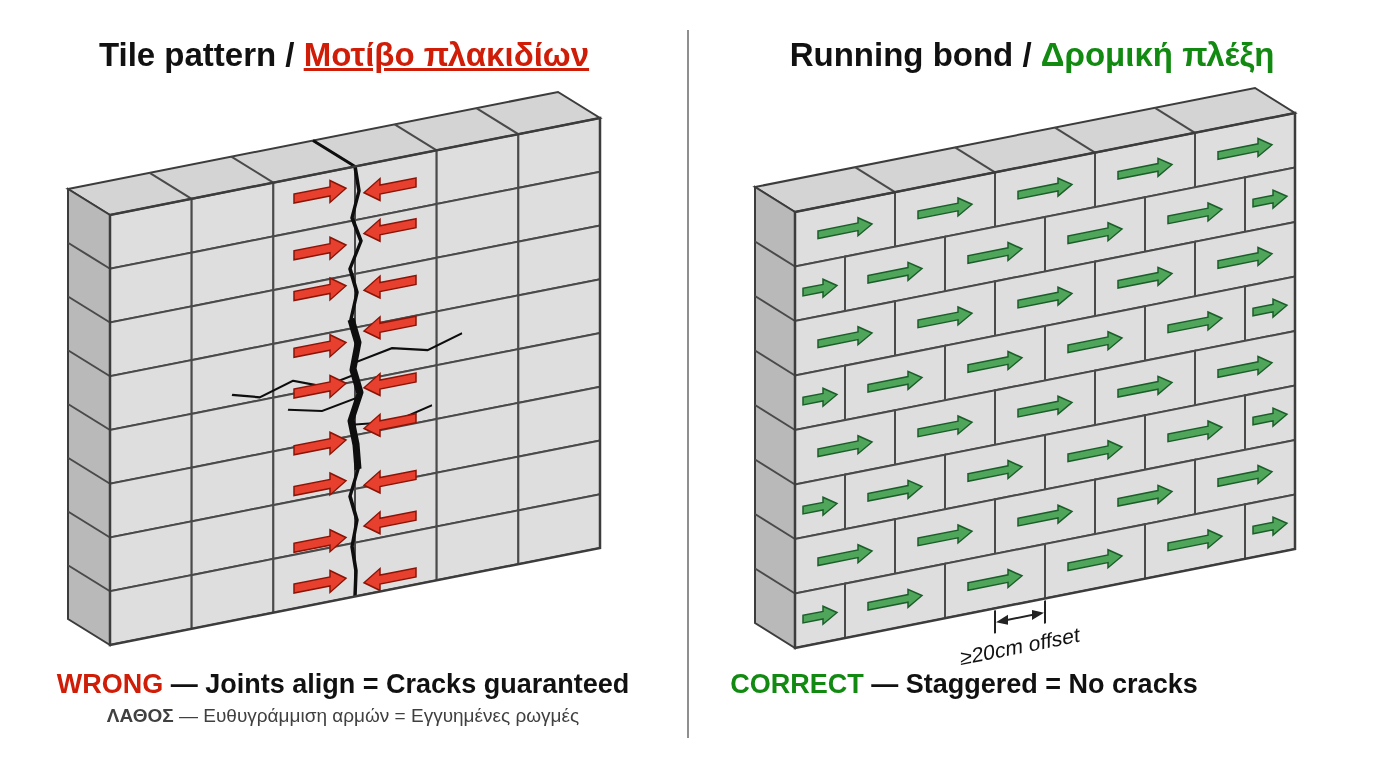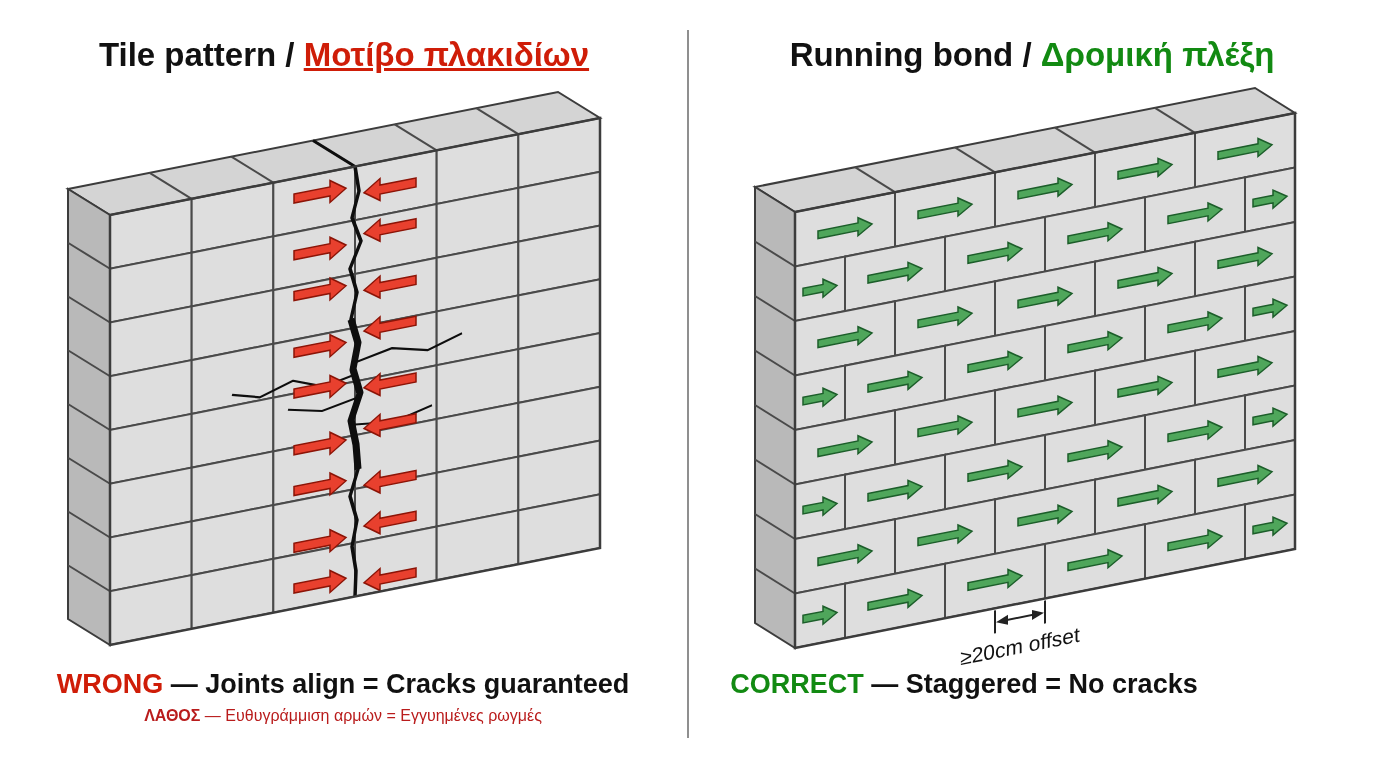--- a/index.html
+++ b/index.html
@@ -15,21 +15,21 @@
   .title .accent-red{color:var(--red);text-decoration:underline;}
   .title .accent-green{color:var(--green);}
   .divider{position:absolute;left:687px;top:30px;width:2px;height:708px;background:#8f8f8f;}
   .diagram-svg{position:absolute;left:0;top:0;}
   .captions{position:absolute;top:668px;text-align:center;}
   .cap-left{left:1px;width:594px;margin-left:45px;}
   .cap-right{left:688px;width:552px;}
   .cap1{font-size:27px;font-weight:bold;color:#111;line-height:32px;white-space:nowrap;}
   .cap1 .head-red{color:var(--red);}
   .cap1 .head-green{color:var(--green);}
-  .cap2{font-size:16px;color:#b91c1c;line-height:27px;margin-top:2px;white-space:nowrap;}
+  .cap2{font-size:19px;color:#404040;line-height:27px;margin-top:2px;white-space:nowrap;}
   .cap2 .head{font-weight:bold;}
 </style>
 </head>
 <body>
 
 <div class="stage">
 
   <div class="title title-left"><span>Tile pattern / </span><span class="accent-red">Μοτίβο πλακιδίων</span></div>
 
   <div class="title title-right"><span>Running bond / </span><span class="accent-green">Δρομική πλέξη</span></div>

